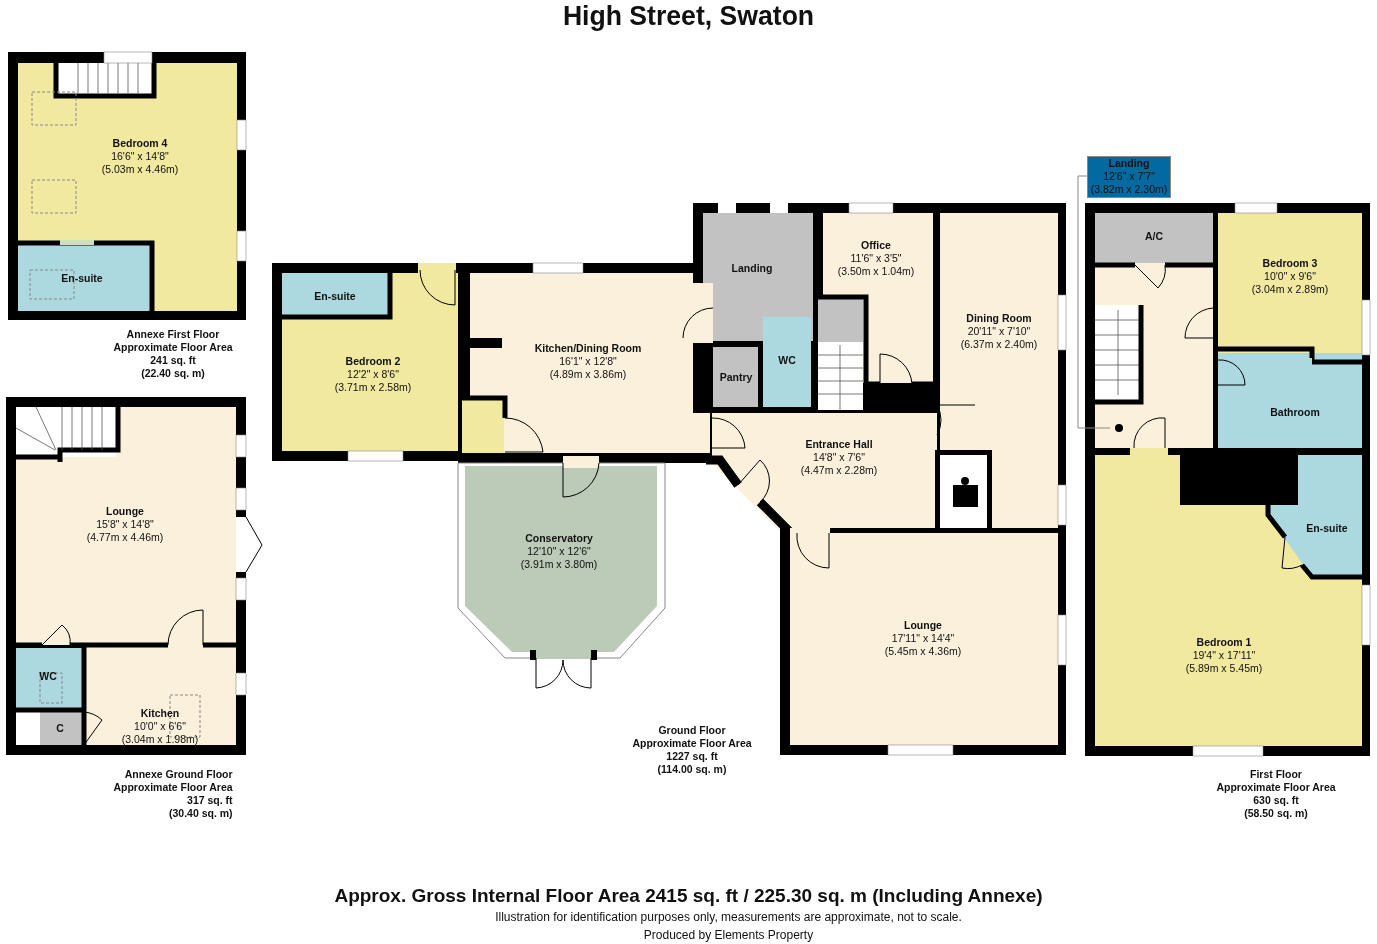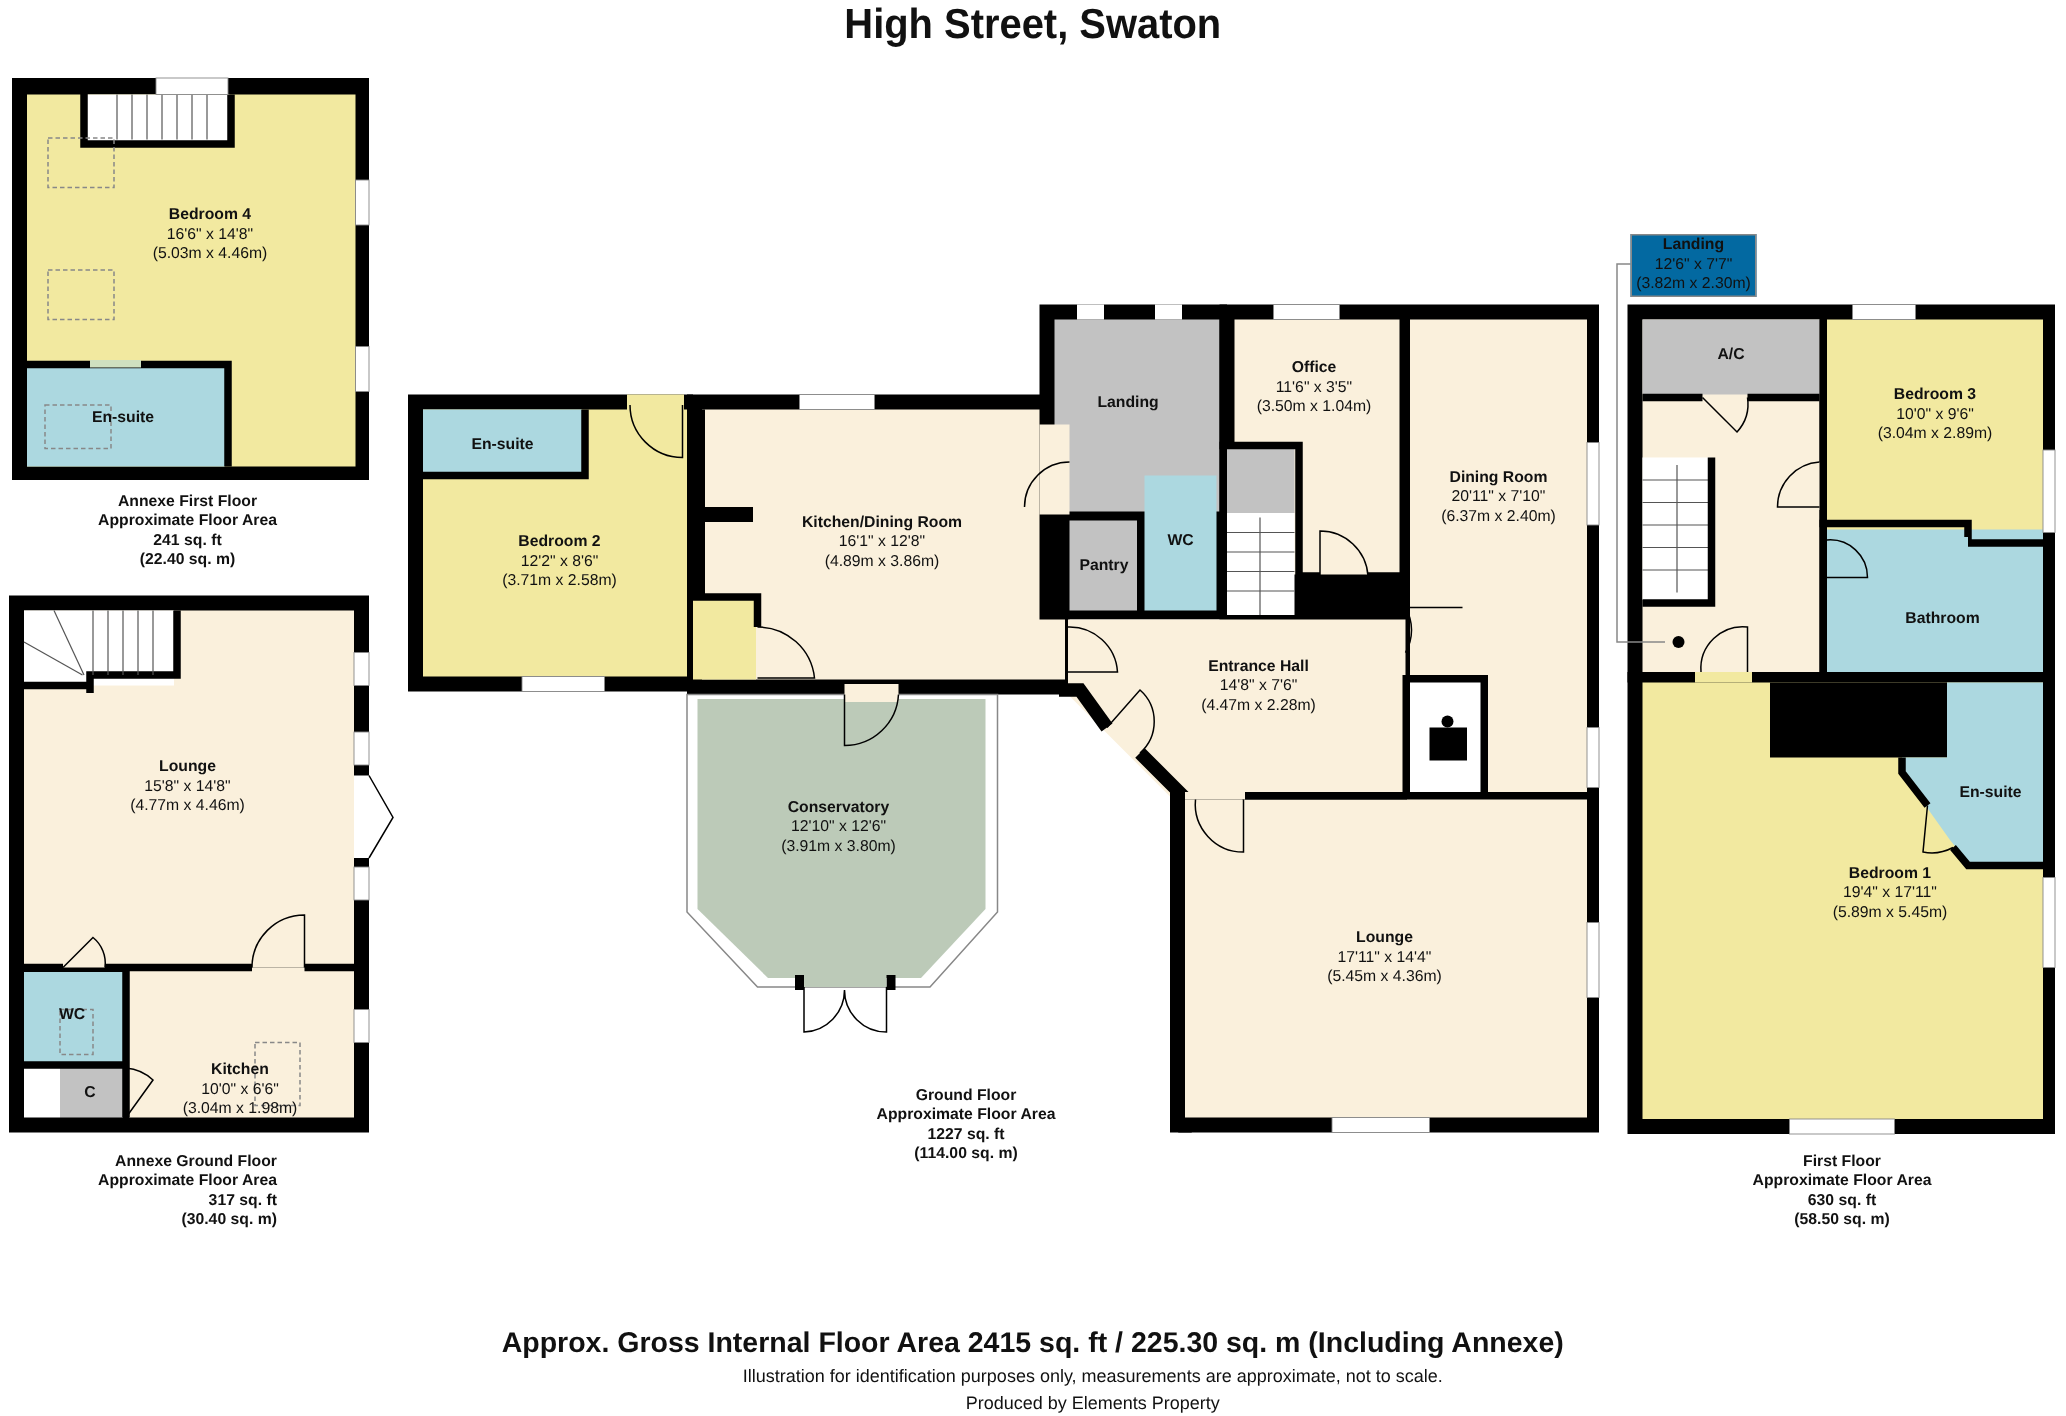--- a/index.html
+++ b/index.html
@@ -2,21 +2,21 @@
 <html><head>
 <meta charset="utf-8">
 <style>
   html, body { margin:0; padding:0; background:#ffffff; }
   body { width:1377px; height:944px; position:relative; overflow:hidden; font-family:"Liberation Sans", sans-serif; color:#111; }
   #plan { position:absolute; left:0; top:0; }
   .title { position:absolute; left:0; width:1377px; top:0; text-align:center; font-size:28px; font-weight:bold; font-family:"Liberation Sans", sans-serif; transform:scaleX(0.95); }
   .lbl { position:absolute; text-align:center; font-size:10.5px; line-height:13px; white-space:nowrap; transform:translateX(-50%); }
   .lbl .n { font-weight:bold; display:block; }
   .lbl .d { display:block; }
-  .floor-cap { position:absolute; text-align:center; font-size:10.5px; line-height:13px; font-weight:bold; transform:translateX(-50%); white-space:nowrap; }
+  .floor-cap { position:absolute; text-align:center; font-size:10.5px; line-height:13px; font-weight:bold; transform:translateX(-50%); white-space:nowrap;margin-left:48px; }
   .floor-cap span { display:block; }
   .landing-box { position:absolute; left:1087px; top:156px; width:82px; height:40px; border:1px solid #888; background:#0369a1; text-align:center; font-size:10.5px; line-height:13px; }
   .footer-main { position:absolute; left:0; width:1377px; top:885px; text-align:center; font-size:19px; font-weight:bold; }
   .footer-sub { position:absolute; left:0; width:1377px; text-align:center; font-size:12px;margin-left:40px; }
 </style>
 </head>
 <body>
 
 <svg id="plan" width="1377" height="944" viewBox="0 0 1377 944" xmlns="http://www.w3.org/2000/svg">
 
@@ -303,21 +303,21 @@
   <span class="n">Bedroom 3</span>
   <span class="d">10'0" x 9'6"</span>
   <span class="d">(3.04m x 2.89m)</span>
 </div>
 <div class="lbl" style="left:1295px; top:406px;">
   <span class="n">Bathroom</span>
 </div>
 <div class="lbl" style="left:1327px; top:522px;">
   <span class="n">En-suite</span>
 </div>
-<div class="lbl" style="left:1224px; top:576px;margin-left:36px;">
+<div class="lbl" style="left:1224px; top:636px;">
   <span class="n">Bedroom 1</span>
   <span class="d">19'4" x 17'11"</span>
   <span class="d">(5.89m x 5.45m)</span>
 </div>
 <div class="floor-cap" style="left:1228px; top:768px;">
   <span>First Floor</span>
   <span>Approximate Floor Area</span>
   <span>630 sq. ft</span>
   <span>(58.50 sq. m)</span>
 </div>

